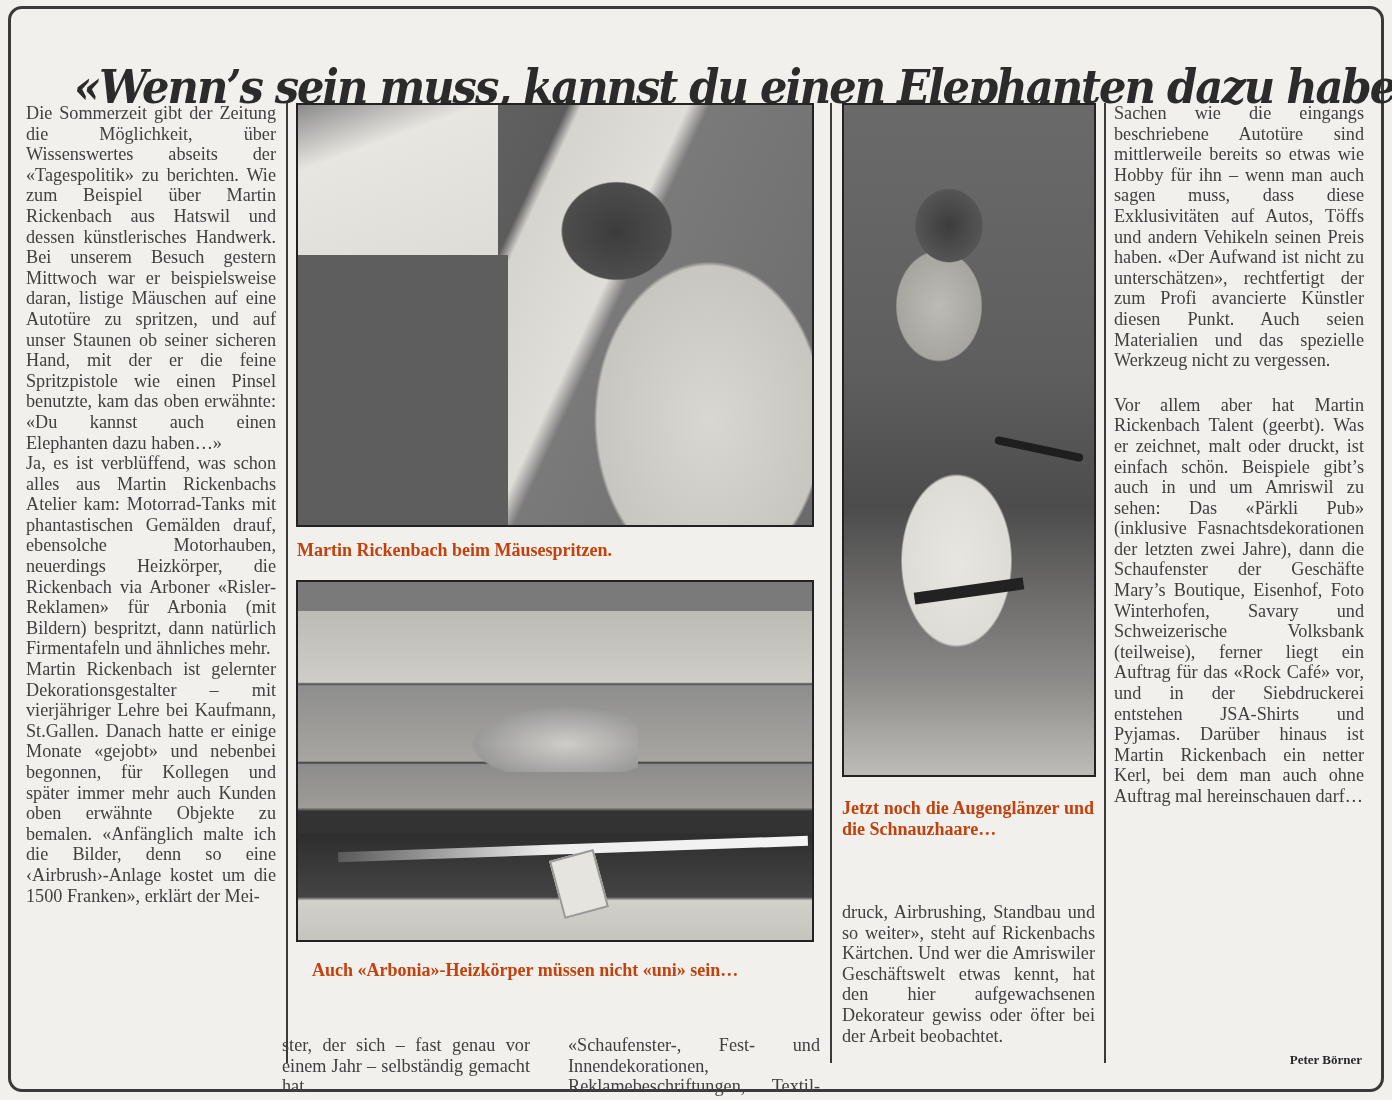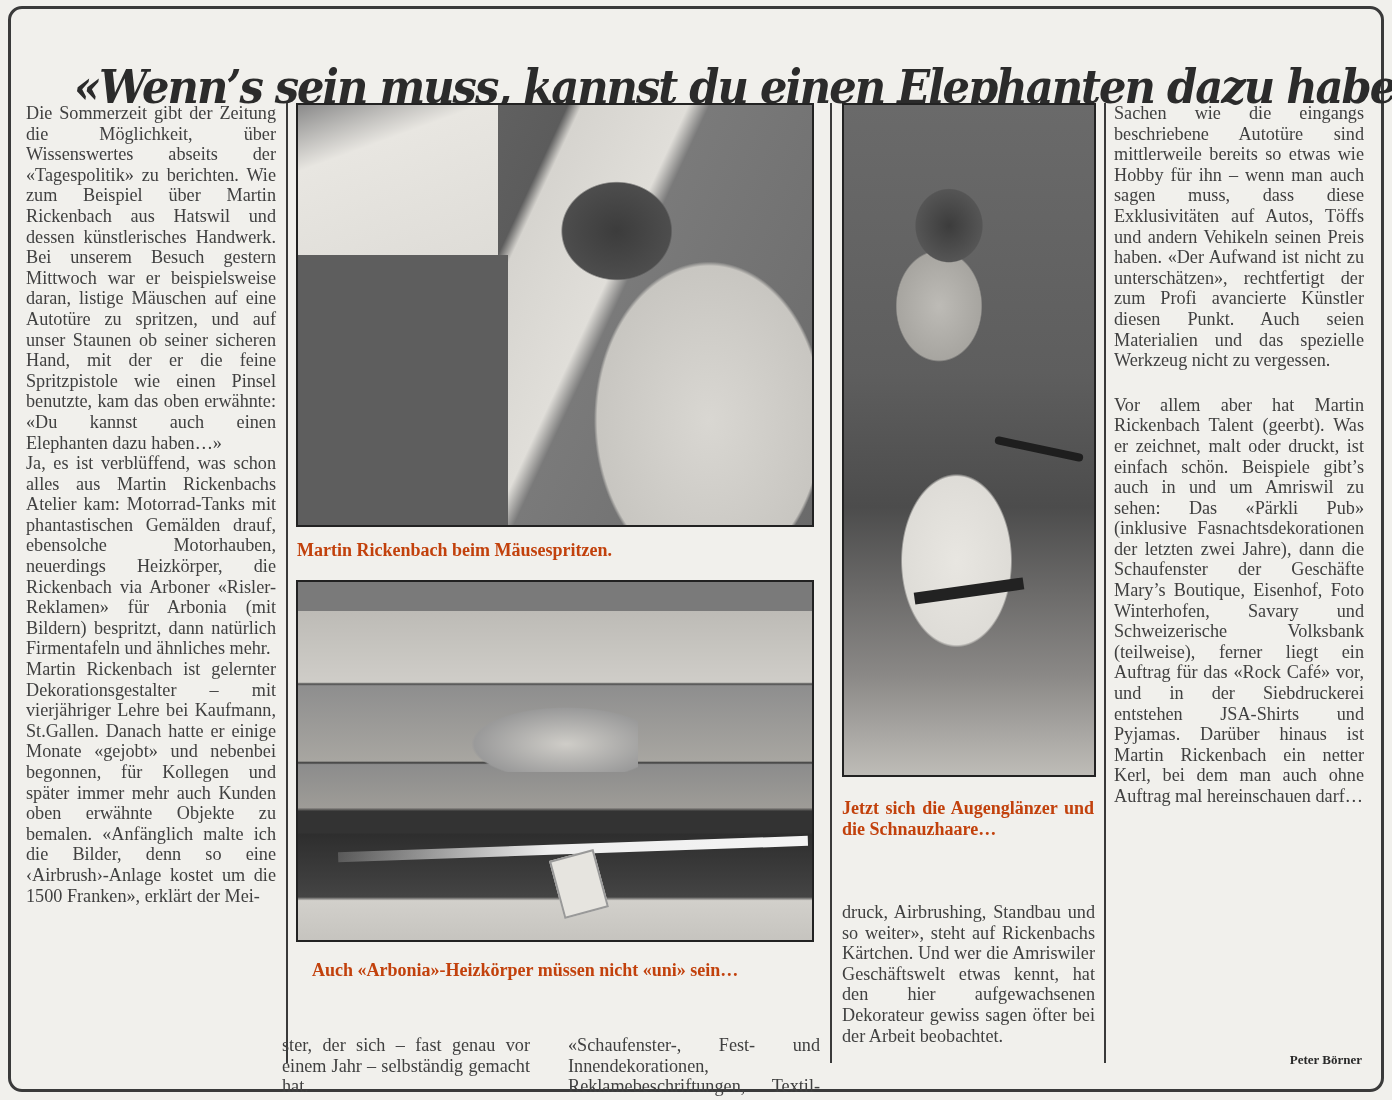--- a/index.html
+++ b/index.html
@@ -150,24 +150,24 @@
 <div class="col col-2b">
   <p>«Schaufenster-, Fest- und Innendekorationen, Reklamebeschriftungen, Textil-Sieb-</p>
 </div>
 
 <div class="divider-v" style="left:830px; top:103px; height:960px;"></div>
 
 <div class="photo photo-3">
   <div class="pen"></div>
   <div class="wristband"></div>
 </div>
-<div class="caption caption-3">Jetzt sich die Augenglänzer und die Schnauzhaare…</div>
+<div class="caption caption-3">Jetzt noch die Augenglänzer und die Schnauzhaare…</div>
 
 <div class="col col-3b">
-  <p>druck, Airbrushing, Standbau und so weiter», steht auf Rickenbachs Kärtchen. Und wer die Amriswiler Geschäftswelt etwas kennt, hat den hier aufgewachsenen Dekorateur gewiss sagen öfter bei der Arbeit beobachtet.</p>
+  <p>druck, Airbrushing, Standbau und so weiter», steht auf Rickenbachs Kärtchen. Und wer die Amriswiler Geschäftswelt etwas kennt, hat den hier aufgewachsenen Dekorateur gewiss oder öfter bei der Arbeit beobachtet.</p>
 </div>
 
 <div class="divider-v" style="left:1104px; top:103px; height:960px;"></div>
 
 <div class="col col-4">
   <p class="gap">Sachen wie die eingangs beschriebene Autotüre sind mittlerweile bereits so etwas wie Hobby für ihn – wenn man auch sagen muss, dass diese Exklusivitäten auf Autos, Töffs und andern Vehikeln seinen Preis haben. «Der Aufwand ist nicht zu unterschätzen», rechtfertigt der zum Profi avancierte Künstler diesen Punkt. Auch seien Materialien und das spezielle Werkzeug nicht zu vergessen.</p>
   <p class="gap" style="margin-top:24px;">Vor allem aber hat Martin Rickenbach Talent (geerbt). Was er zeichnet, malt oder druckt, ist einfach schön. Beispiele gibt’s auch in und um Amriswil zu sehen: Das «Pärkli Pub» (inklusive Fasnachtsdekorationen der letzten zwei Jahre), dann die Schaufenster der Geschäfte Mary’s Boutique, Eisenhof, Foto Winterhofen, Savary und Schweizerische Volksbank (teilweise), ferner liegt ein Auftrag für das «Rock Café» vor, und in der Siebdruckerei entstehen JSA-Shirts und Pyjamas. Darüber hinaus ist Martin Rickenbach ein netter Kerl, bei dem man auch ohne Auftrag mal hereinschauen darf…</p>
 </div>
 
 <div class="byline">Peter Börner</div>

